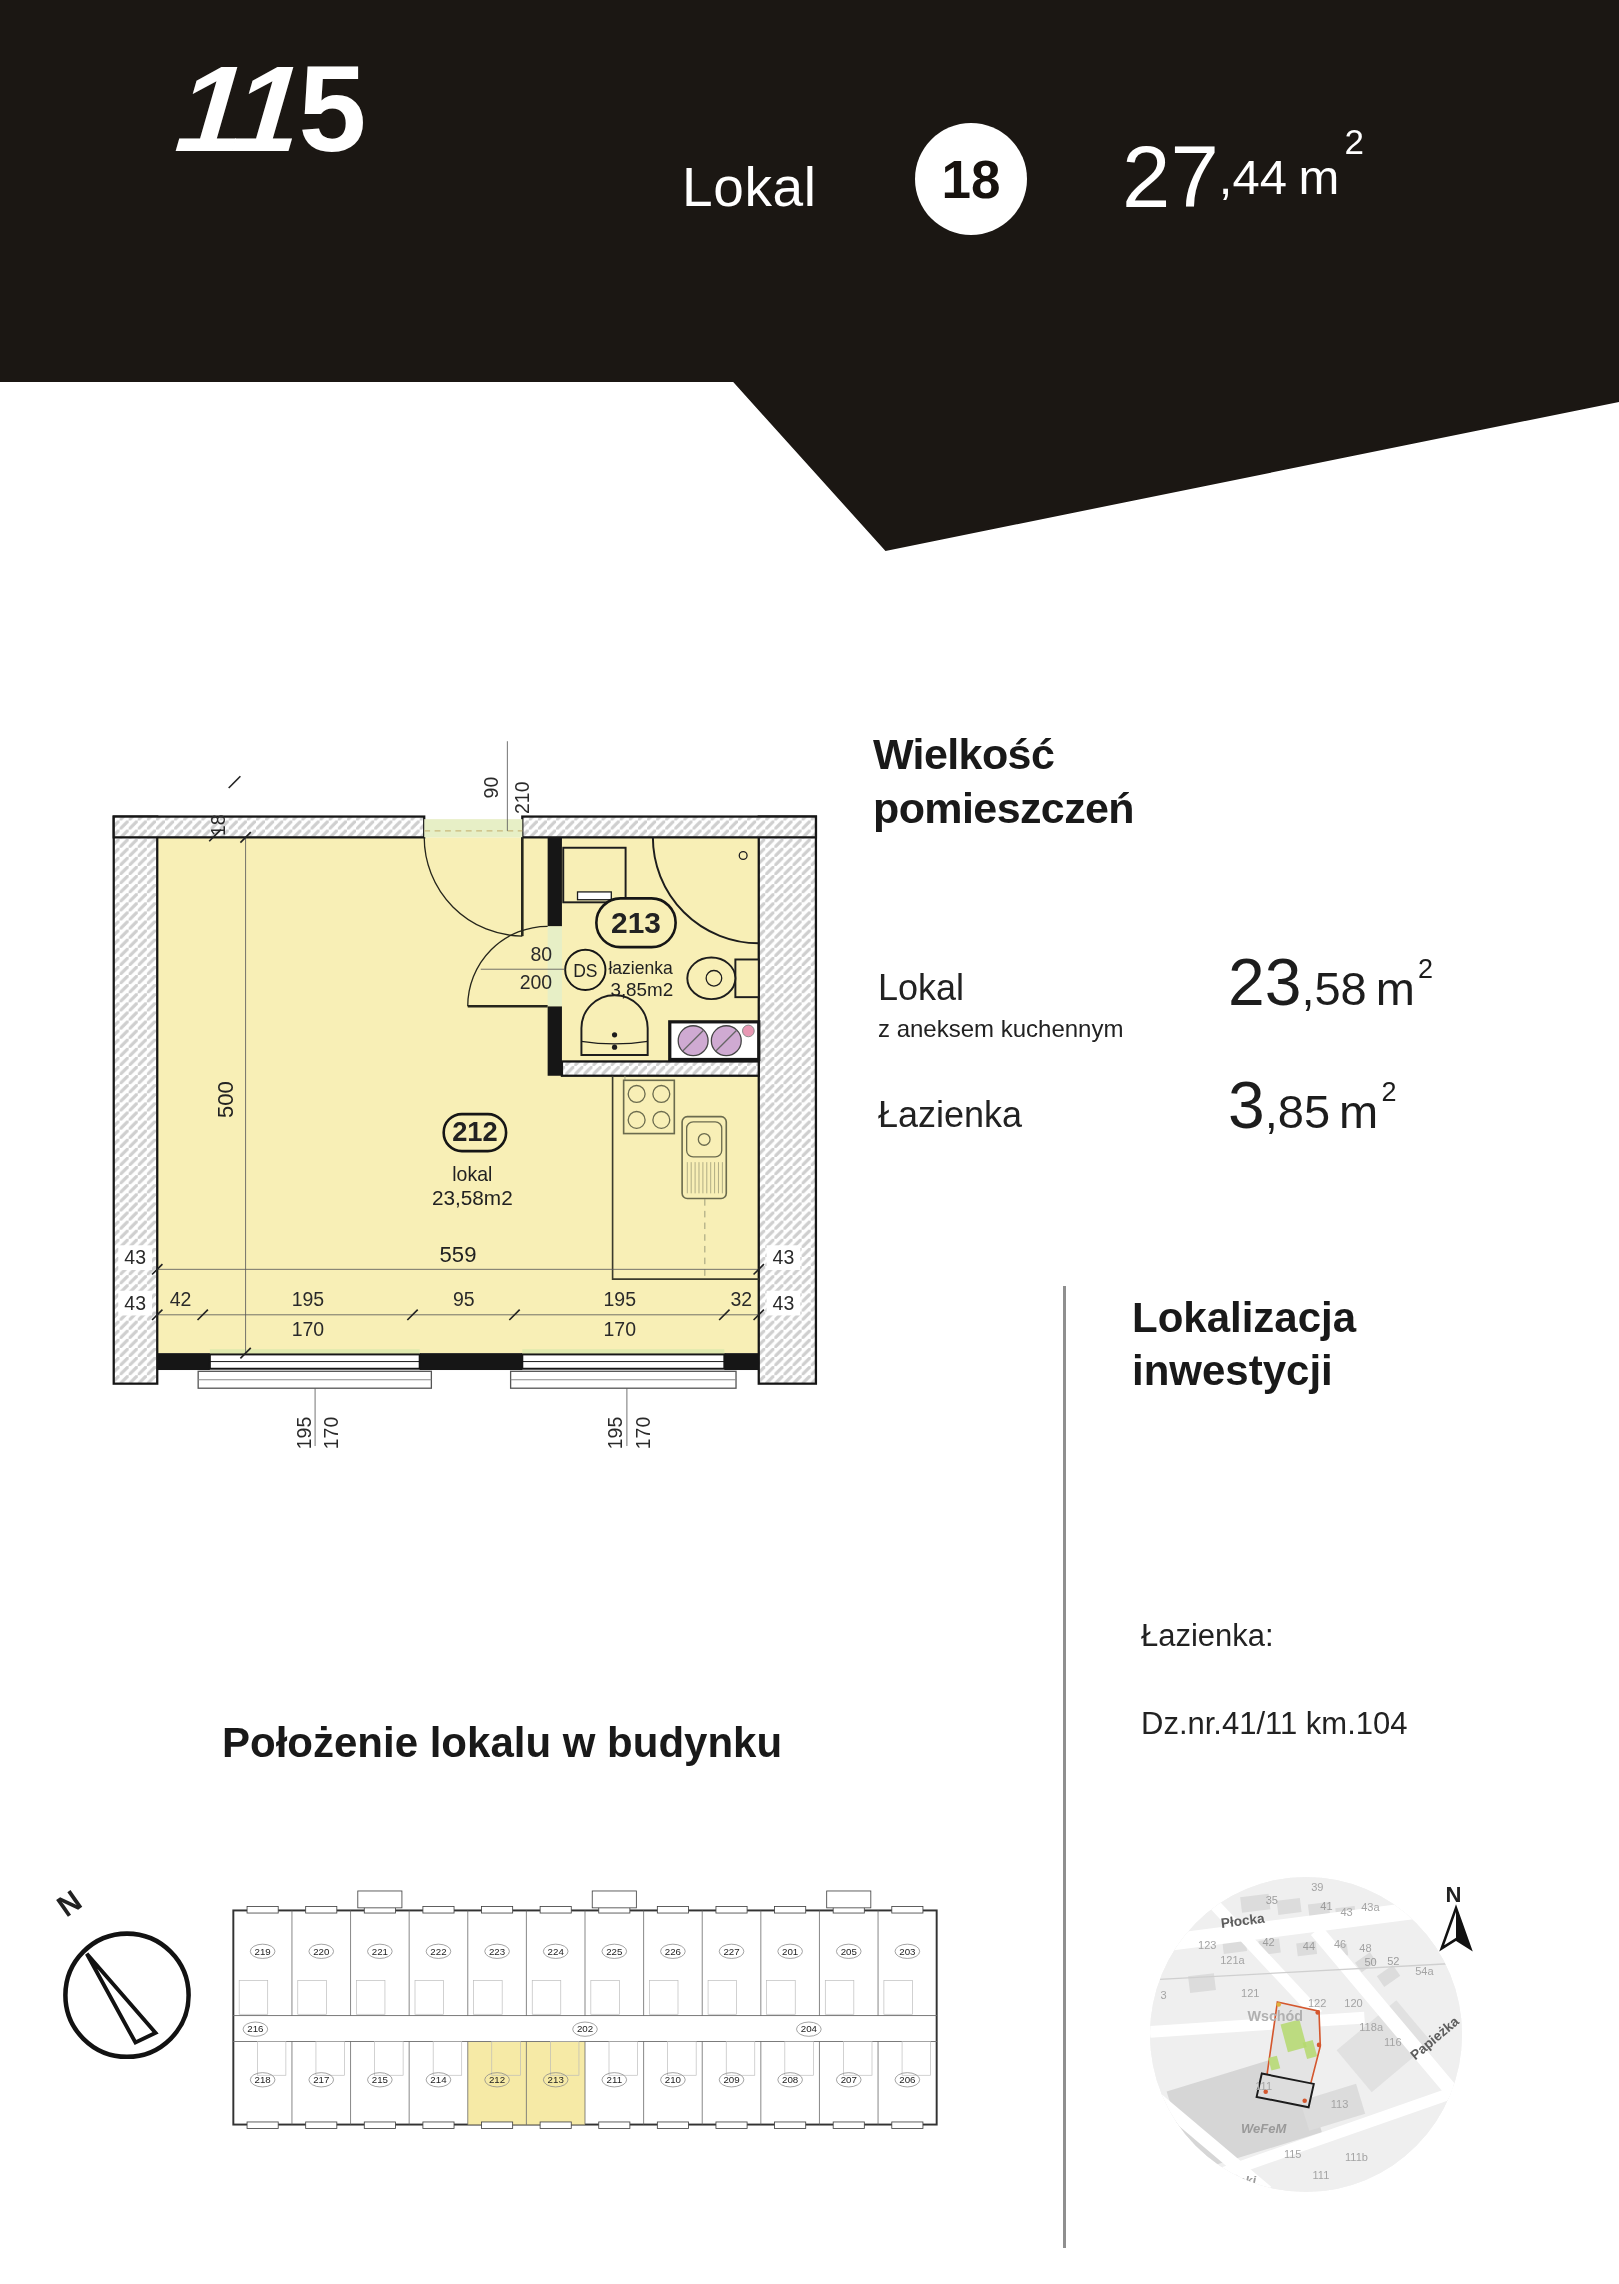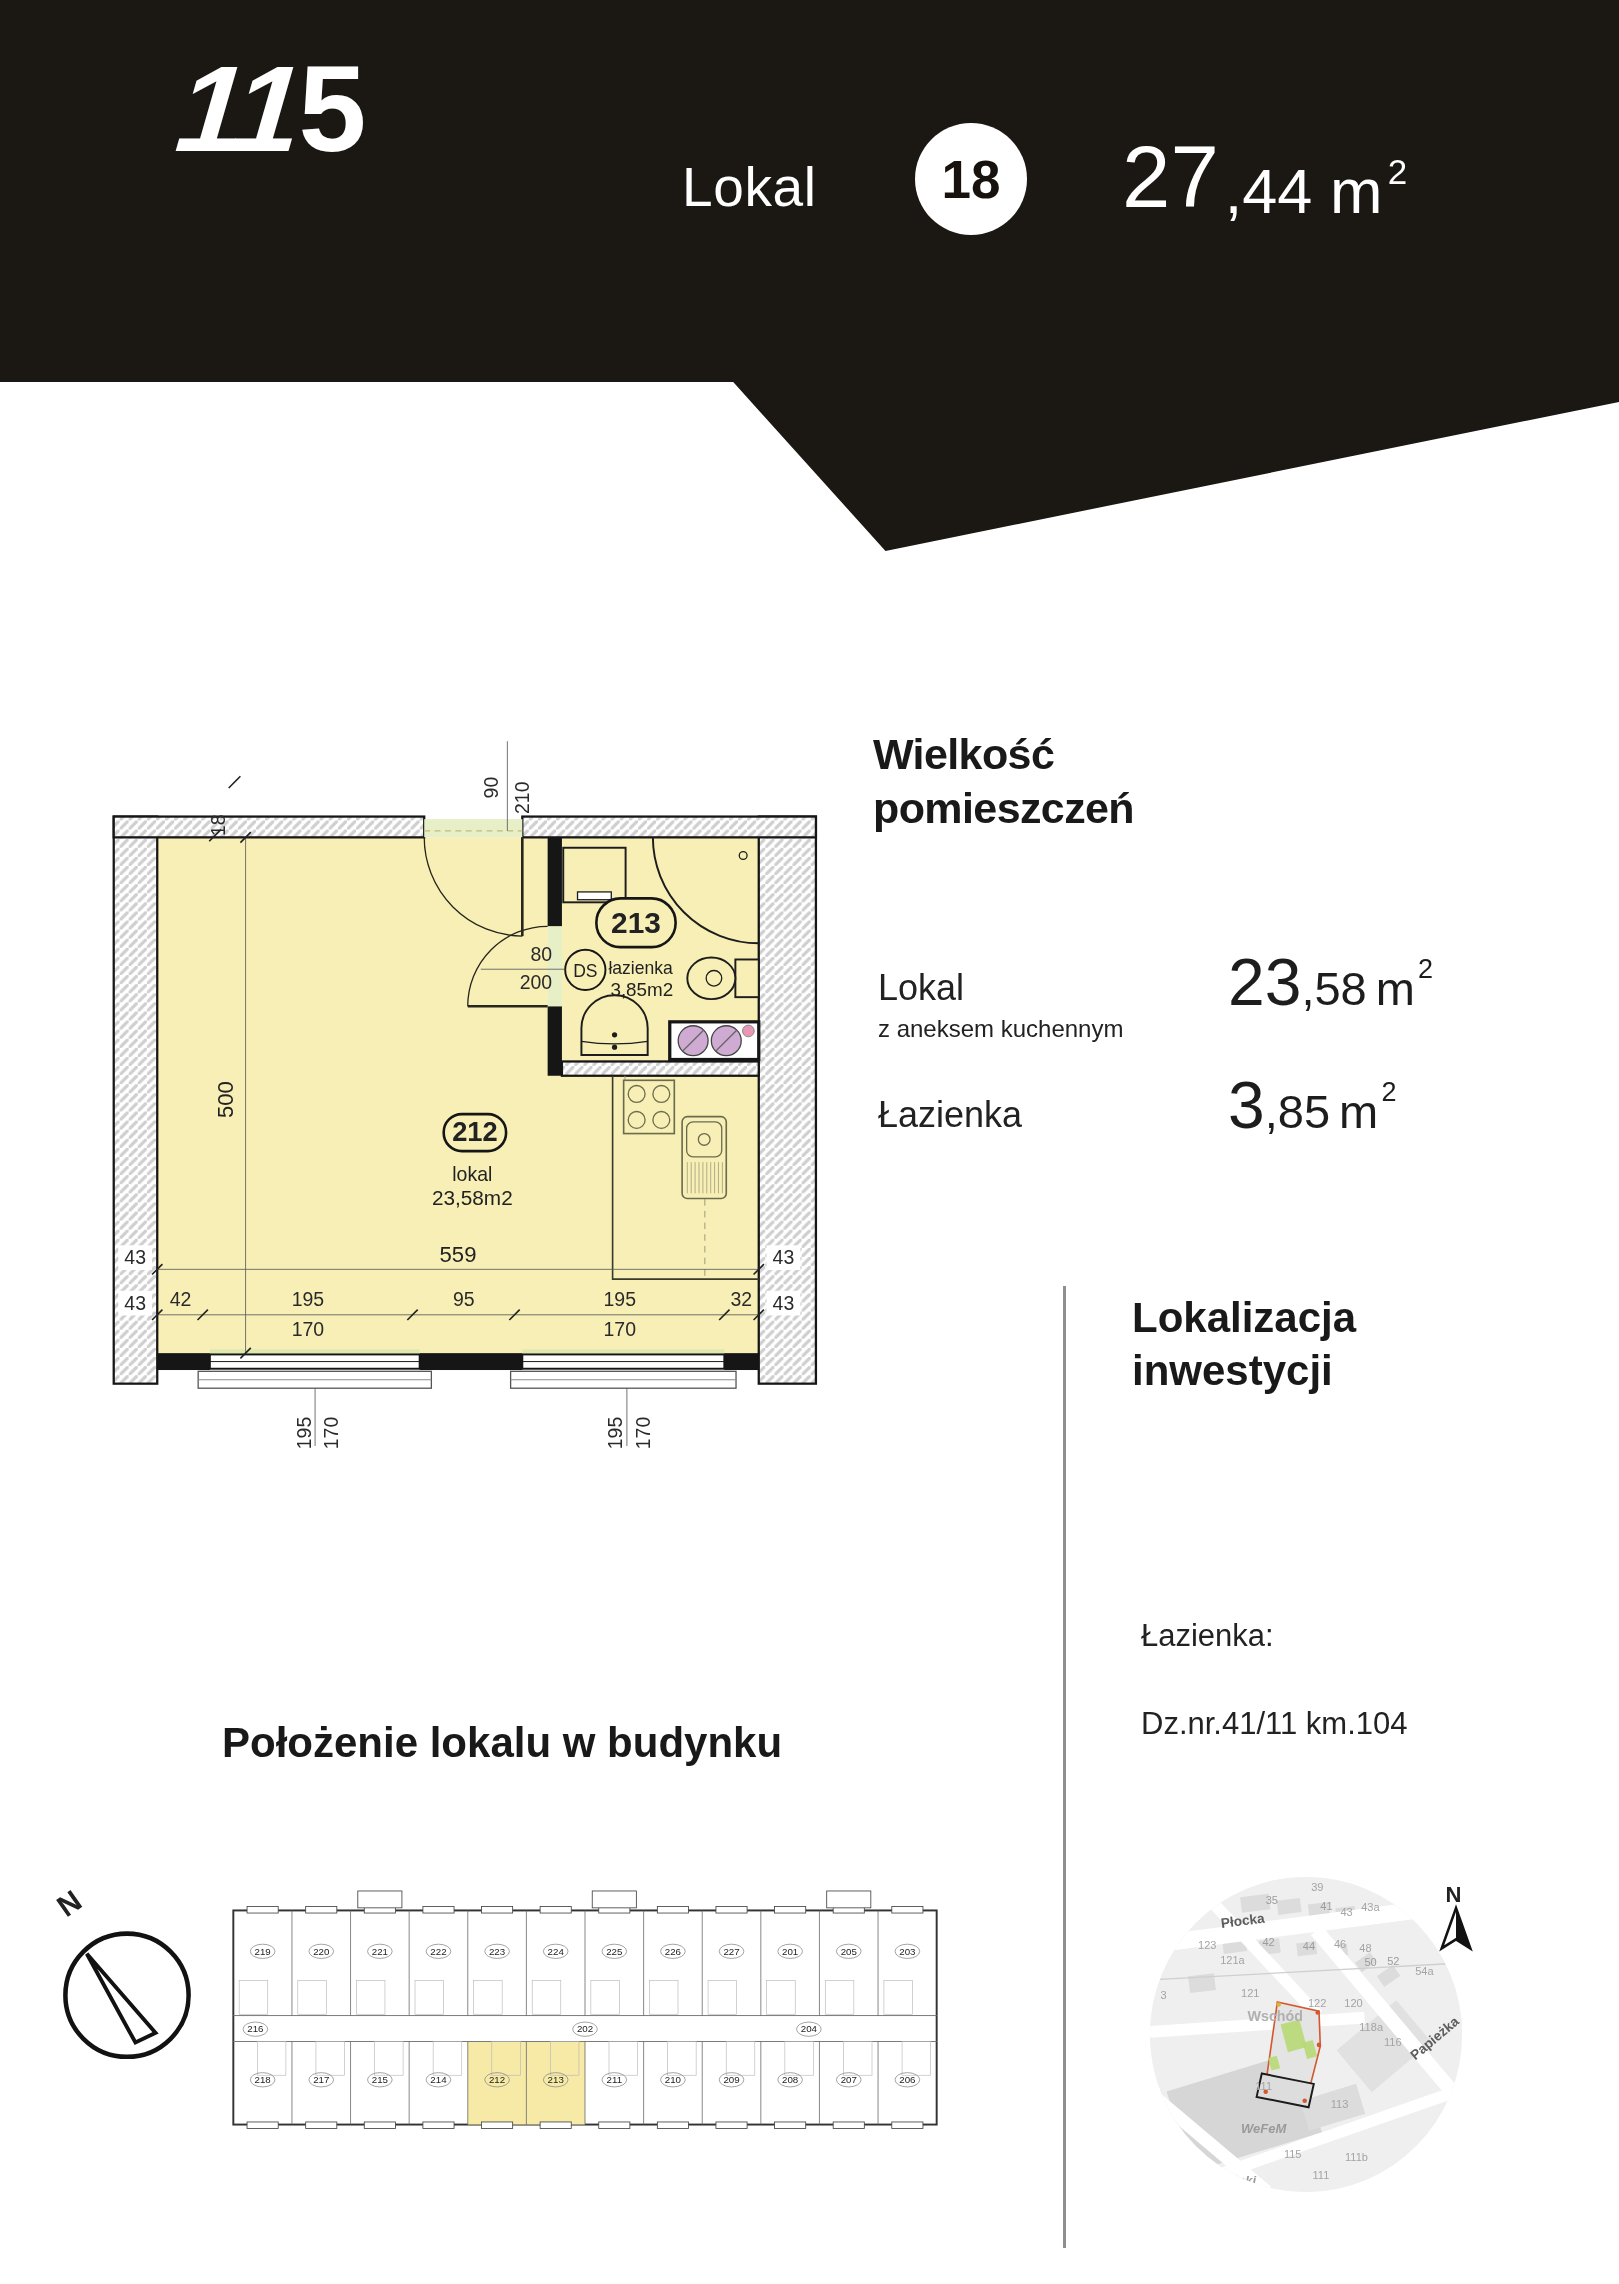--- a/index.html
+++ b/index.html
@@ -11,23 +11,23 @@
   .hdr{position:absolute;left:0;top:0;width:1620px;height:551px;background:#1b1713;
        clip-path:polygon(0 0,100% 0,100% 72.9%,54.66% 100%,45.26% 69.34%,0 69.34%);}
   .logo{position:absolute;left:120px;top:57px;color:#fff;font-weight:bold;line-height:1;}
   .logo .l1{font-size:96px;letter-spacing:-3.9px;}
   .logo .l2{font-size:122px;letter-spacing:-5.2px;margin-left:60px;margin-top:-9px;display:flex;}
   .logo .skew{display:inline-block;transform:skewX(-16deg);}
   .unit-label{position:absolute;left:682px;top:155px;font-size:55px;font-weight:500;color:#fff;letter-spacing:0.6px;}
   .unit-circle{position:absolute;left:915px;top:123px;width:112px;height:112px;border-radius:50%;
                background:#fff;display:flex;align-items:center;justify-content:center;
                font-size:53px;font-weight:bold;color:#17120e;}
-  .area{position:absolute;left:1122px;top:127px;display:flex;align-items:flex-end;color:#fff;}
+  .area{position:absolute;left:1122px;top:127px;display:flex;align-items:center;color:#fff;}
   .area .big{font-size:87px;}
-  .area .mid{font-size:63px;margin-left:6px;}
+  .area .mid{font-size:49px;}
   .area .sp{width:11.7px;}
   .area .sup{font-size:35px;position:relative;top:-35px;margin-left:5.2px;}
 
   
   .sizes-title{position:absolute;left:873px;top:710px;font-size:43px;font-weight:bold;
                line-height:1.26;color:#191919;letter-spacing:-0.6px;margin-top:17px;}
   .row-label{position:absolute;font-size:36px;color:#222;}
   .row-sub{position:absolute;font-size:24px;color:#222;}
   .val{position:absolute;display:flex;align-items:baseline;color:#1d1d1d;}
   .val .big{font-size:66px;}

